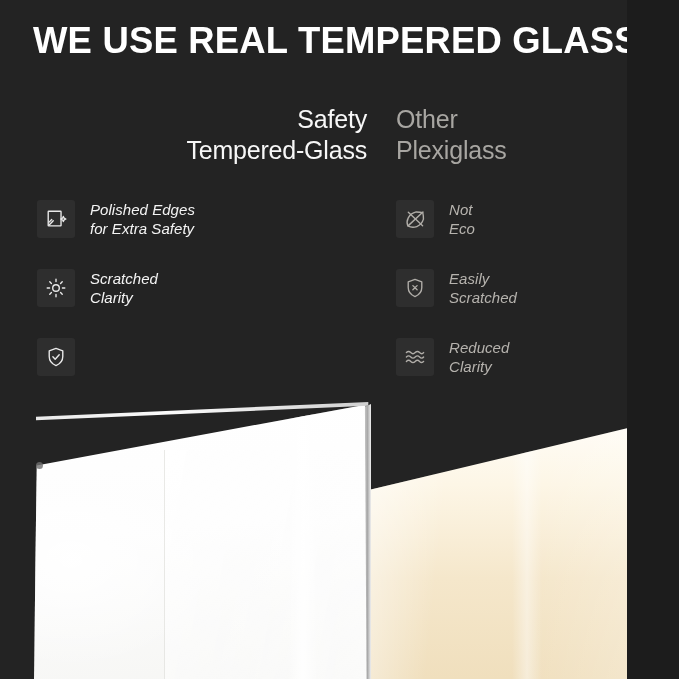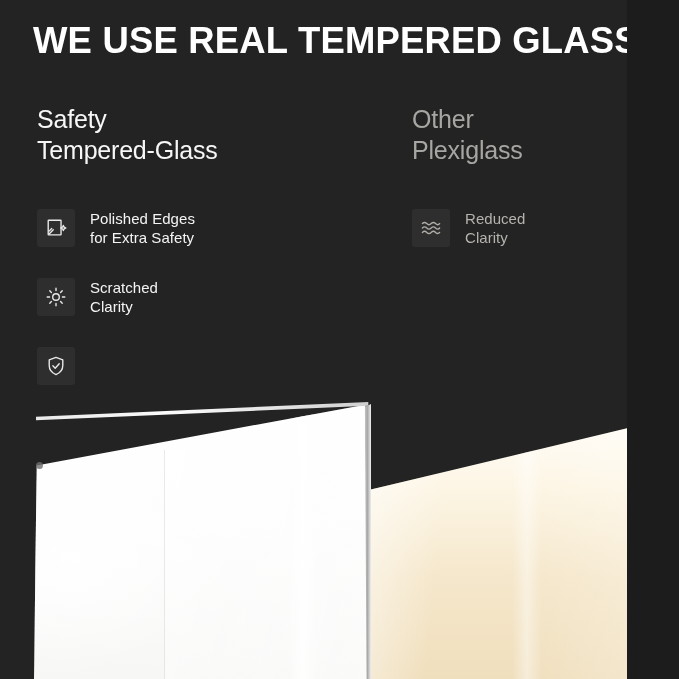--- a/index.html
+++ b/index.html
@@ -34,36 +34,37 @@
     transform: scaleX(0.985);
     transform-origin: left center;
   }
 
   
   .column {
     position: absolute;
     top: 104px;
   }
   #col-left  { left: 37px;  width: 330px; }
-  #col-right { left: 412px; width: 262px; }
+  #col-right { left: 396px; width: 262px; }
 
   .col-heading {
     font-size: 25px;
     line-height: 31px;
     font-weight: 400;
     letter-spacing: -0.2px;
     margin: 0;
     white-space: pre-line;
   }
-  #col-left  .col-heading { color: #f7f7f7; }
+  #col-left  .col-heading { color: #f7f7f7; text-align: right; }
   #col-right .col-heading { color: #a8a6a2; }
 
   
   .features {
-    margin-top: 40px;
+    margin-top: 31px;
+    font-style: italic;
   }
   .feature-row {
     display: flex;
     align-items: center;
     height: 44px;
     margin-bottom: 25px;
   }
   .feature-icon {
     flex: 0 0 auto;
     width: 38px;
@@ -254,21 +255,42 @@
 
     </div>
   </div>
 
   <div id="col-right" class="column">
     <div class="col-heading">Other
 Plexiglass</div>
 
     <div class="features">
 
-
+      <div class="feature-row">
+        <span class="feature-icon">
+          <svg width="22" height="22" viewBox="0 0 24 24" fill="none" stroke-width="1.5" stroke-linecap="round" stroke-linejoin="round">
+            <path d="M4.2 19.6c-2.4-5.5 0.6-13 9.1-15.3 3 0 5.7 0.3 7.2 0.7 0.4 1.7 0.7 4.3 0.7 7.2C18.8 20.7 10 22.7 4.2 19.6z"></path>
+            <path d="M4.4 19.5 20.7 4.4"></path>
+            <path d="M4.7 4.7 20.3 19.4"></path>
+          </svg>
+        </span>
+        <span class="feature-text">Not
+Eco</span>
+      </div>
+
+      <div class="feature-row">
+        <span class="feature-icon">
+          <svg width="22" height="22" viewBox="0 0 24 24" fill="none" stroke-width="1.5" stroke-linecap="round" stroke-linejoin="round">
+            <path d="M12 2.6 4.6 5.4v6.1c0 4.5 3.1 8.1 7.4 9.9 4.3-1.8 7.4-5.4 7.4-9.9V5.4z"></path>
+            <path d="M9.7 9.4 14.3 13.9M14.3 9.4 9.7 13.9"></path>
+          </svg>
+        </span>
+        <span class="feature-text">Easily
+Scratched</span>
+      </div>
 
       <div class="feature-row">
         <span class="feature-icon">
           <svg width="22" height="22" viewBox="0 0 24 24" fill="none" stroke-width="1.5" stroke-linecap="round" stroke-linejoin="round">
             <path d="M2.6 7.2c1.6-1.6 3.2-1.6 4.8 0s3.2 1.6 4.8 0 3.2-1.6 4.8 0 3.2 1.6 4.4 0"></path>
             <path d="M2.6 12c1.6-1.6 3.2-1.6 4.8 0s3.2 1.6 4.8 0 3.2-1.6 4.8 0 3.2 1.6 4.4 0"></path>
             <path d="M2.6 16.8c1.6-1.6 3.2-1.6 4.8 0s3.2 1.6 4.8 0 3.2-1.6 4.8 0 3.2 1.6 4.4 0"></path>
           </svg>
         </span>
         <span class="feature-text">Reduced

